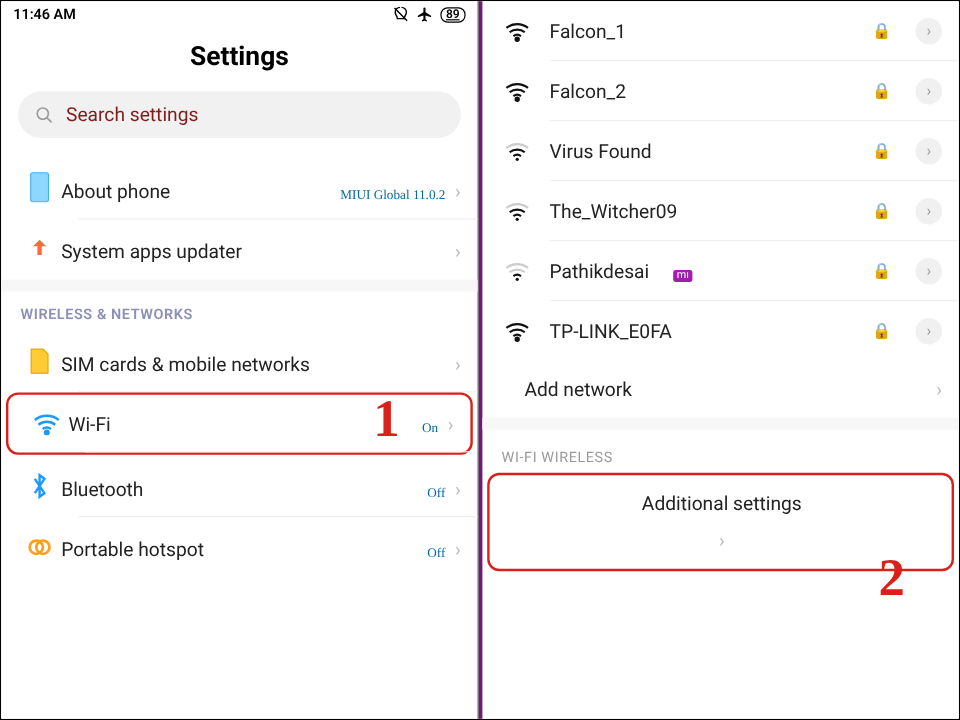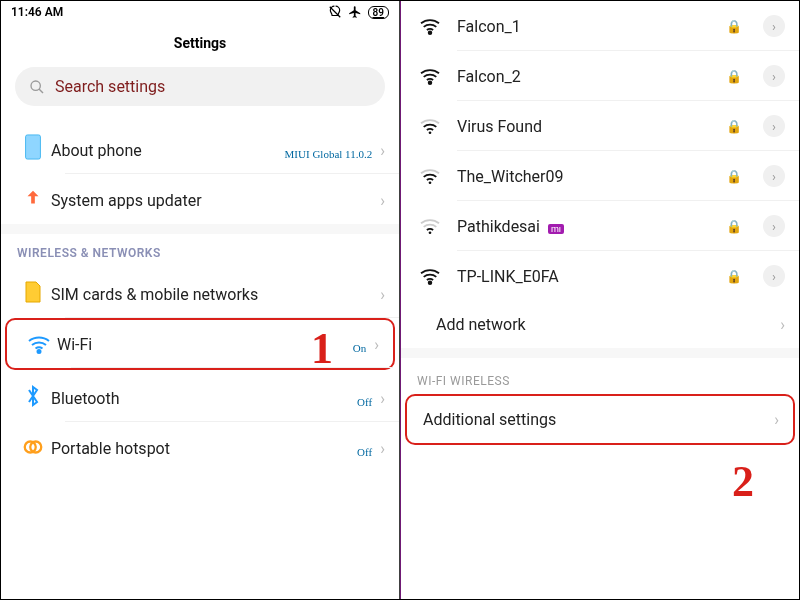--- a/index.html
+++ b/index.html
@@ -1,28 +1,28 @@
 <!DOCTYPE html>
 <html><head>
 <meta charset="utf-8">
 <style>
 * { box-sizing: border-box; margin: 0; padding: 0; }
 body { font-family: -apple-system, Roboto, Arial, sans-serif; background: #fff; width: 800px; height: 600px; overflow: hidden; border: 1px solid #000; }
 .container { display: flex; width: 100%; height: 100%; }
 .pane { flex: 1; height: 100%; background: #fff; display: flex; flex-direction: column; }
 .pane-left { border-right: 1px solid #404040; }
-.pane-right { border-left: 1px solid #701a75; position: relative; }
+.pane-right { border-left: 3px solid #701a75; position: relative; }
 
 
 .status-bar { display: flex; justify-content: space-between; align-items: center; padding: 4px 10px; font-size: 12px; font-weight: 600; color: #000; }
 .status-right { display: flex; gap: 6px; align-items: center; text-decoration: underline; }
 .batt { border: 1px solid #000; border-radius: 6px; padding: 0 4px; font-size: 10px; }
 
 
-.title { text-align: center; font-size: 14px; font-weight: 700; margin: 12px 0 16px; }
+.title { text-align: center; font-size: 22px; font-weight: 700; margin: 12px 0 16px; }
 
 
 .search { margin: 0 14px 14px; background: #f1f1f1; border-radius: 22px; padding: 10px 14px; display: flex; align-items: center; gap: 10px; color: #7f1d1d; font-size: 16px; }
 
 
 .row { display: flex; align-items: flex-end; padding: 14px 14px; position: relative; }
 .row.divider::after { content: ""; position: absolute; left: 64px; right: 0; bottom: 0; height: 1px; background: #f0f0f0; }
 .icon-slot { width: 36px; display: flex; justify-content: center; align-items: center; flex-shrink: 0; }
 .label { flex: 1; font-size: 16px; color: #222; }
 .subval { font-size: 11px; color: #0369a1; margin-right: 8px; font-family: Liberation Serif, serif; }
@@ -43,21 +43,21 @@
 .section-header-r { padding: 16px 16px 6px; font-size: 12px; color: #9a9a9a; letter-spacing: 0.5px; }
 
 
 .highlight { border: 2px solid #d9201a; border-radius: 10px; }
 
 
 .anno { position: absolute; font-size: 44px; font-weight: 900; color: #d9201a; font-family: Georgia, serif; }
 .anno1 { top: 322px; left: 310px; }
 .anno2 { top: 455px; right: 45px; }
 
-.mi-badge { display: inline-block; background: #a21caf; color: #fff; font-size: 9px; padding: 0 3px; border-radius: 2px; margin-left: 8px; }
+.mi-badge { display: inline-block; background: #a21caf; color: #fff; font-size: 9px; padding: 0 3px; border-radius: 2px; margin-left: 20px; }
 
 svg { display: block; }
 </style>
 </head>
 <body>
 
 <div class="container">
 
   <div class="pane pane-left" style="position:relative;">
     <div class="status-bar">
@@ -251,20 +251,20 @@
     </div>
 
     <div class="wifi-row" style="padding-left:35px;align-items:center;">
       <span class="wifi-label">Add network</span>
       <span class="chev">›</span>
     </div>
 
     <div class="section-gap"></div>
     <div class="section-header-r">WI-FI WIRELESS</div>
 
-    <div class="wifi-row highlight" style="margin:0 4px; padding-left:16px;">
+    <div class="wifi-row highlight" style="margin:0 4px; padding-left:16px;flex-direction:column;">
       <span class="wifi-label">Additional settings</span>
       <span class="chev">›</span>
     </div>
 
     <span class="anno anno2">2</span>
   </div>
 </div>
 
 </body></html>

